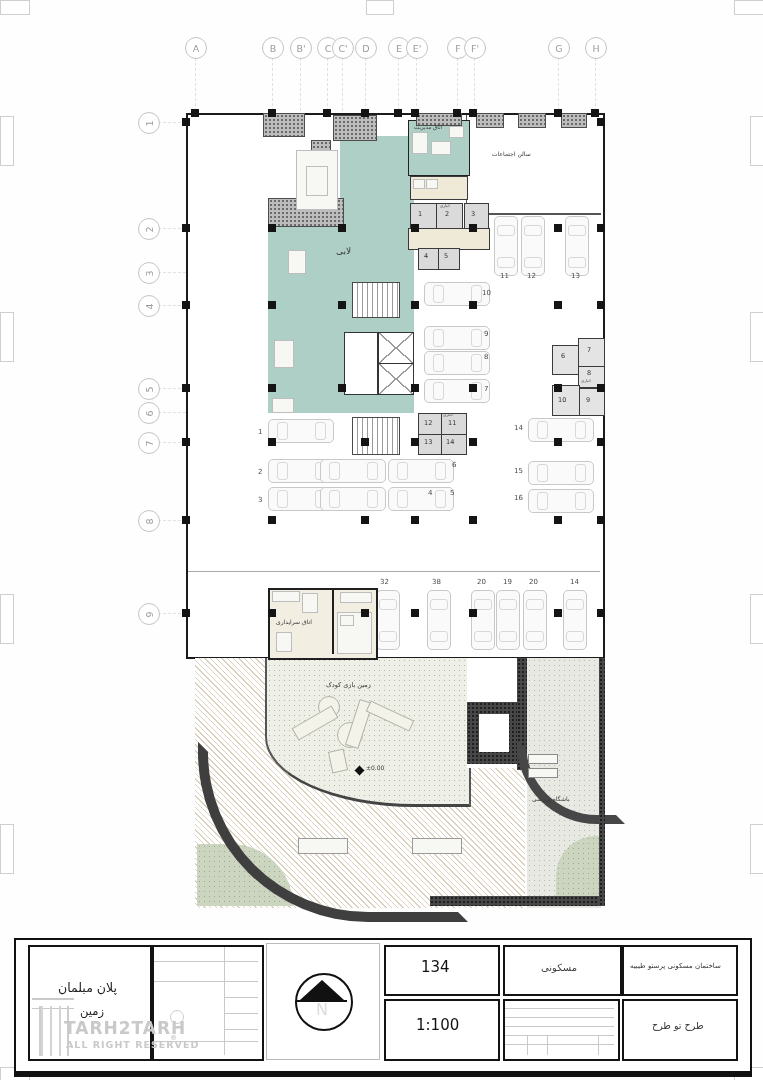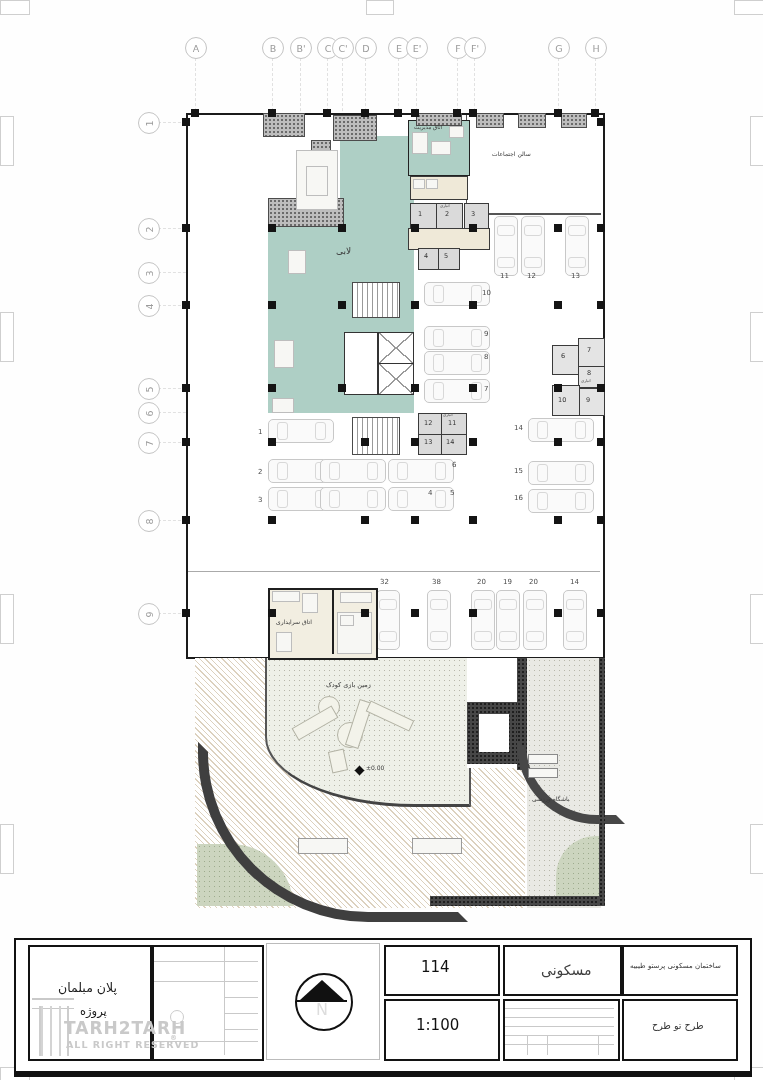--- a/index.html
+++ b/index.html
@@ -374,21 +374,21 @@
     <div class="colm" style="left:554px;top:438px"></div>
   <div class="colm" style="left:554px;top:516px"></div>
     <div class="colm" style="left:554px;top:609px"></div>
 
   <div class="abs" style="left:14px;top:938px;width:734px;height:131px;border:2px solid #111;border-bottom:6px solid #111;background:#fff;z-index:7"></div>
 
   <div class="tbx" style="left:28px;top:945px;width:120px;height:112px;z-index:8"></div>
   <span class="tl" style="left:32px;top:949px;font-size:5px">DRAWING TITLE:</span>
   <span class="tfa" dir="rtl" style="left:114px;top:949px;font-size:4.5px">عنوان نقشه</span>
   <span class="abs" dir="rtl" style="left:58px;top:980px;font-size:12.5px;color:#1c1c1c;z-index:9">پلان مبلمان</span>
-  <span class="abs" dir="rtl" style="left:80px;top:1004px;font-size:11.5px;color:#1c1c1c;z-index:9">پروژه</span>
+  <span class="abs" dir="rtl" style="left:80px;top:1004px;font-size:11.5px;color:#1c1c1c;z-index:9">زمین</span>
 
   <div class="abs" style="left:32px;top:998px;width:42px;height:8px;border-top:2px solid #c9c9c9;border-bottom:1px solid #c9c9c9;z-index:9"></div>
   <div class="abs" style="left:39px;top:1006px;width:26px;height:50px;z-index:9;border-left:2px solid #cdcdcd;border-right:2px solid #cdcdcd;background:repeating-linear-gradient(90deg,#d4d4d4 0 2px,transparent 2px 9px)"></div>
   <span class="wm" style="left:64px;top:1018px;font-size:17px">TARH2TARH</span>
   <span class="wm" style="left:66px;top:1039px;font-size:9.5px">ALL RIGHT RESERVED</span>
   <span class="wm" style="left:170px;top:1034px;font-size:7px">®</span>
 
   <div class="tbx" style="left:152px;top:945px;width:108px;height:112px;z-index:8"></div>
   <div class="gline" style="left:224px;top:947px;width:1px;height:108px;z-index:8"></div>
   <div class="gline" style="left:154px;top:961px;width:104px;height:1px;z-index:8"></div>
@@ -412,30 +412,30 @@
 
   <div class="abs" style="left:266px;top:943px;width:112px;height:115px;border:1px solid #bbb;background:#fff;z-index:8"></div>
   <div class="abs" style="left:295px;top:973px;width:54px;height:54px;border:2px solid #111;border-radius:50%;background:#fff;z-index:9"></div>
   <span class="abs" style="left:316px;top:1000px;font-size:16px;color:#ddd;z-index:9">N</span>
   <div class="abs" style="left:300px;top:980px;width:0;height:0;border-left:22px solid transparent;border-right:22px solid transparent;border-bottom:20px solid #111;z-index:10"></div>
   <div class="abs" style="left:297px;top:1000px;width:50px;height:1.5px;background:#111;z-index:10"></div>
 
   <div class="tbx" style="left:384px;top:945px;width:112px;height:47px;z-index:8"></div>
   <span class="tl" style="left:388px;top:948px;font-size:4.5px">SHEET NUMBER</span>
   <span class="tfa" dir="rtl" style="left:462px;top:948px;font-size:4px">شماره نقشه</span>
-  <span class="abs" style="left:421px;top:958px;font-size:15px;color:#111;z-index:9">114</span>
+  <span class="abs" style="left:421px;top:958px;font-size:15px;color:#111;z-index:9">134</span>
 
   <div class="tbx" style="left:384px;top:999px;width:112px;height:58px;z-index:8"></div>
   <span class="tl" style="left:388px;top:1002px;font-size:4.5px;font-weight:normal;color:#555">COPY</span>
   <span class="tfa" dir="rtl" style="left:474px;top:1002px;font-size:4px">مقیاس</span>
   <span class="abs" style="left:416px;top:1016px;font-size:15px;color:#111;z-index:9">1:100</span>
 
   <div class="tbx" style="left:503px;top:945px;width:115px;height:47px;z-index:8"></div>
   <span class="tfa" dir="rtl" style="left:596px;top:948px;font-size:4.5px">کاربری</span>
-  <span class="abs" dir="rtl" style="left:541px;top:962px;font-size:14px;color:#3f3f3f;z-index:9">مسکونی</span>
+  <span class="abs" dir="rtl" style="left:541px;top:962px;font-size:10px;color:#3f3f3f;z-index:9">مسکونی</span>
 
   <div class="tbx" style="left:503px;top:999px;width:113px;height:58px;z-index:8"></div>
   <div class="gline" style="left:505px;top:1008px;width:109px;height:1px;z-index:8"></div>
   <div class="gline" style="left:505px;top:1017px;width:109px;height:1px;z-index:8"></div>
   <div class="gline" style="left:505px;top:1026px;width:109px;height:1px;z-index:8"></div>
   <div class="gline" style="left:505px;top:1035px;width:109px;height:1px;z-index:8"></div>
   <div class="gline" style="left:505px;top:1044px;width:109px;height:1px;z-index:8"></div>
   <div class="gline" style="left:527px;top:1035px;width:1px;height:20px;z-index:8"></div>
   <div class="gline" style="left:547px;top:1035px;width:1px;height:20px;z-index:8"></div>
   <div class="gline" style="left:598px;top:1035px;width:1px;height:20px;z-index:8"></div>

